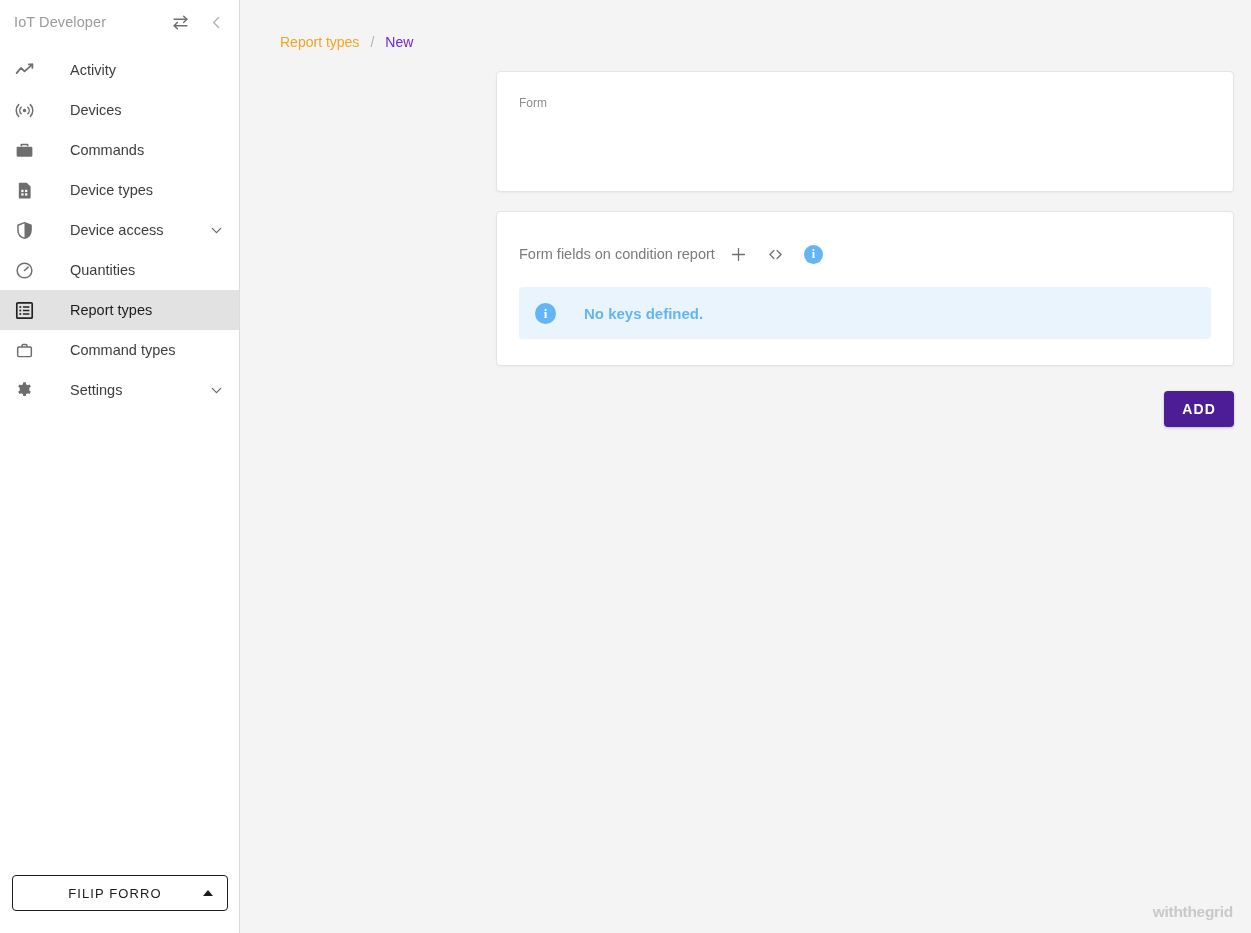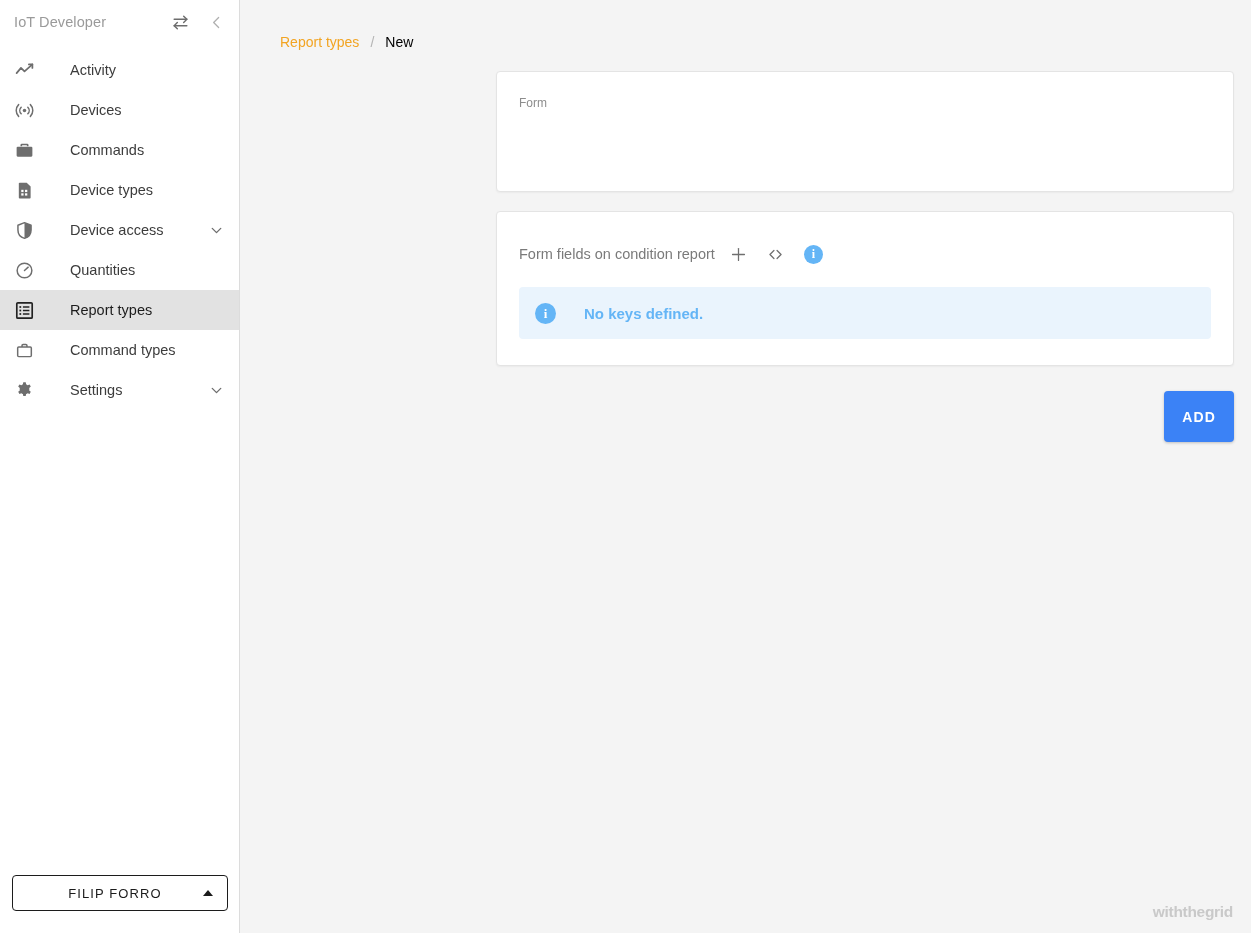--- a/index.html
+++ b/index.html
@@ -107,21 +107,21 @@
     position: relative;
     overflow: hidden;
   }
   .breadcrumb {
     display: flex; align-items: center;
     padding: 34px 0 0 40px;
     font-size: 14px;
   }
   .crumb-link { color: #f2a422; cursor: pointer; }
   .crumb-sep { color: #b4b4b4; margin: 0 11px; }
-  .crumb-current { color: #000000; }
+  .crumb-current { color: #6d28d9; }
 
   .card {
     background: #fff;
     border: 1px solid #e4e4e4;
     border-radius: 4px;
     margin: 0 17px 0 256px;
     box-shadow: 0 1px 2px rgba(0,0,0,0.045);
   }
   .card-name { margin-top: 21px; height: 121px; padding: 24px 22px 0 22px; }
   .field-label {
@@ -196,25 +196,25 @@
     font-size: 15px;
     color: #64b5f6;
     font-weight: bold;
   }
 
   .actions {
     display: flex; justify-content: flex-end;
     margin: 25px 17px 0 0;
   }
   .add-button {
-    background: #3b82f6;
+    background: #4c1d95;
     color: #fff;
     border: none;
     border-radius: 4px;
-    height: 51px;
+    height: 36px;
     min-width: 64px;
     padding: 0 18px;
     font-size: 14px;
     font-weight: bold;
     letter-spacing: 1.1px;
     font-family: "Liberation Sans", sans-serif;
     cursor: pointer;
     box-shadow: 0 1px 3px rgba(0,0,0,0.22);
   }
 

